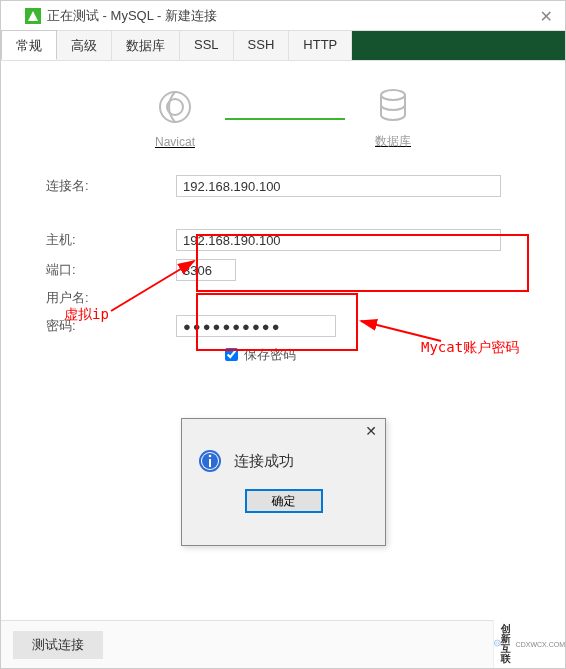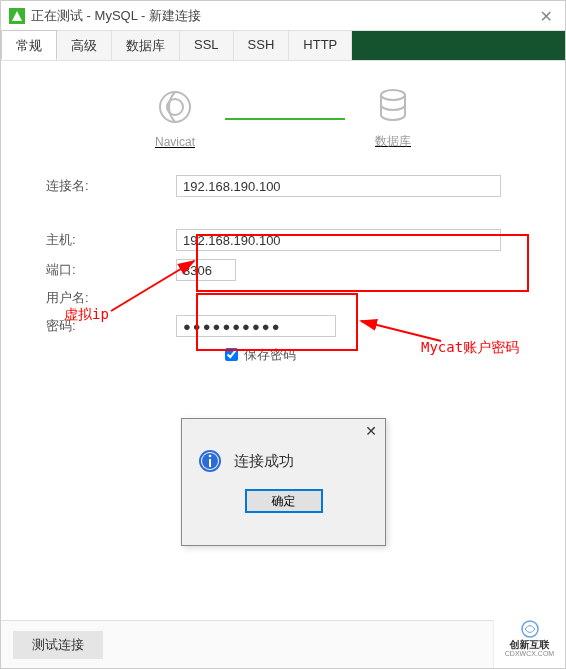--- a/index.html
+++ b/index.html
@@ -8,21 +8,21 @@
     width: 566px; height: 669px;
     border: 1px solid #ccc;
     position: relative;
     background: #fff;
   }
   .titlebar {
     height: 30px;
     display: flex;
     align-items: center;
     border-bottom: 1px solid #e0e0e0;
-    padding: 0 8px;
+    padding: 0 24px;
     font-size: 13px;
     color: #444;
     position: relative;
   }
   .titlebar .app-icon {
     width: 16px; height: 16px;
     margin-right: 6px;
   }
   .titlebar .close {
     position: absolute;
@@ -171,23 +171,22 @@
     font-size: 13px;
     color: #333;
     cursor: pointer;
   }
   .watermark {
     position: absolute;
     right: 0; bottom: 0;
     width: 72px; height: 48px;
     background: #fff;
     display: flex;
-    flex-direction: column;
-    align-items: center;
-    justify-content: flex-start;
+    align-items: center;
+    justify-content: center;
     font-size: 7px;
     color: #888;
     line-height: 1;
     border-left: 1px solid #eee;
   }
   .watermark .wm-logo { width: 18px; height: 18px; margin-bottom: 2px; }
   svg.arrow { position: absolute; pointer-events: none; overflow: visible; }
 </style>
 </head>
 <body>

